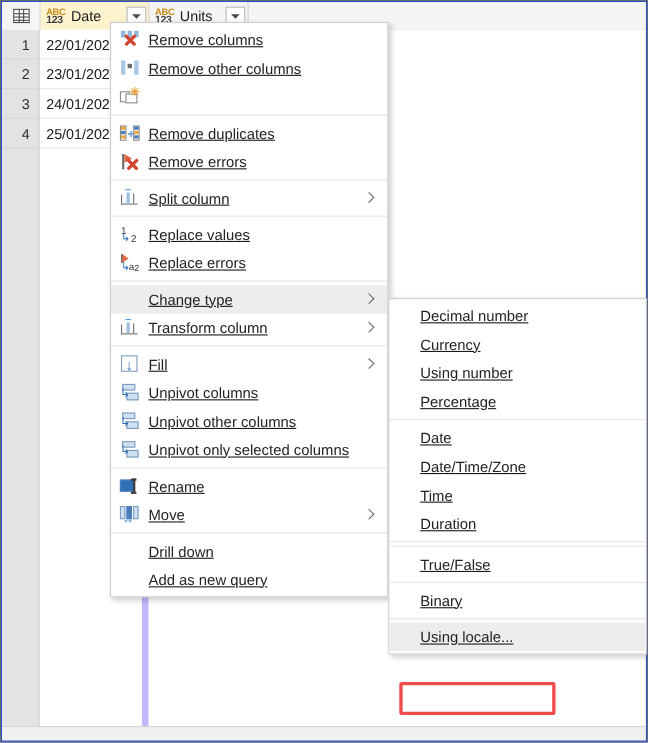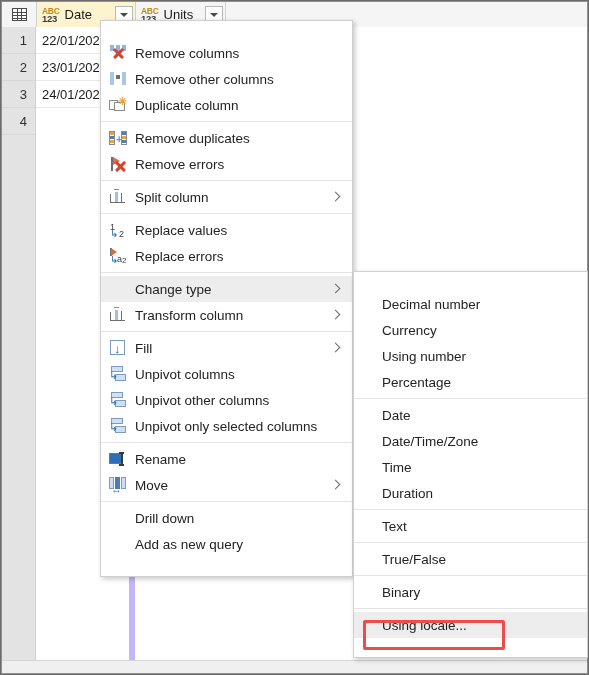--- a/index.html
+++ b/index.html
@@ -13,21 +13,21 @@
     color: #1a1a1a;
     overflow: hidden;
     position: relative;
   }
   #app {
     position: absolute;
     left: 0; top: 0;
     width: 589px; height: 675px;
     border: 1px solid #6b6b6b;
     box-sizing: border-box;
-    background: #f97316;
+    background: #1d4ed8;
     overflow: hidden;
   }
 
   
   .grid-wrap {
     position: absolute;
     left: 1px; top: 1px;
     right: 1px; bottom: 1px;
     background: #ffffff;
   }
@@ -153,21 +153,22 @@
     box-sizing: border-box;
   }
 
   
   .menu {
     position: absolute;
     background: #ffffff;
     border: 1px solid #cfcfcf;
     box-shadow: 2px 2px 5px rgba(0,0,0,0.22);
     box-sizing: border-box;
-    padding: 19px 0;
+    padding: 2px 0;
+    text-decoration: underline;
   }
   #main-menu { left: 99px; top: 19px; width: 253px; }
   #sub-menu  { left: 352px; top: 270px; width: 235px; }
 
   .mi {
     position: relative;
     height: 26px;
     display: flex; align-items: center;
     padding: 0 8px 0 0;
     cursor: default;
@@ -279,20 +280,21 @@
       <div class="row-gutter">
         <div class="row-num">1</div>
         <div class="row-num">2</div>
         <div class="row-num">3</div>
         <div class="row-num">4</div>
       </div>
       <div class="data-col">
         <div class="data-cell">22/01/202</div>
         <div class="data-cell">23/01/202</div>
         <div class="data-cell">24/01/202</div>
+        <div class="data-cell">25/01/202</div>
       </div>
     </div>
 
     <div class="hscroll"></div>
   </div>
 
   <div class="menu" id="main-menu">
 
     <div class="mi">
       <span class="ico">
@@ -318,21 +320,20 @@
     </div>
 
     <div class="mi">
       <span class="ico">
         <span class="ic">
           <span class="cellbox" style="left:0px;top:3px;width:9px;height:10px;"></span>
           <span class="cellbox" style="left:5px;top:5px;width:11px;height:9px;background:#fff;"></span>
           <span class="plus" style="left:9px;top:-1px;color:#e8a33d;">✳</span>
         </span>
       </span>
-      <span class="lbl">Duplicate column</span>
     </div>
 
     <div class="sep"></div>
 
     <div class="mi">
       <span class="ico">
         <span class="ic">
           <span class="cellbox" style="left:0px;top:1px;width:6px;height:14px;"></span>
           <span class="orangecell" style="left:1px;top:2px;width:4px;height:3px;"></span>
           <span class="bluecell" style="left:1px;top:6px;width:4px;height:3px;"></span>
@@ -534,23 +535,20 @@
     </div>
     <div class="mi">
       <span class="lbl">Time</span>
     </div>
     <div class="mi">
       <span class="lbl">Duration</span>
     </div>
 
     <div class="sep"></div>
 
-    <div class="mi">
-      <span class="lbl">Text</span>
-    </div>
 
     <div class="sep"></div>
 
     <div class="mi">
       <span class="lbl">True/False</span>
     </div>
 
     <div class="sep"></div>
 
     <div class="mi">

